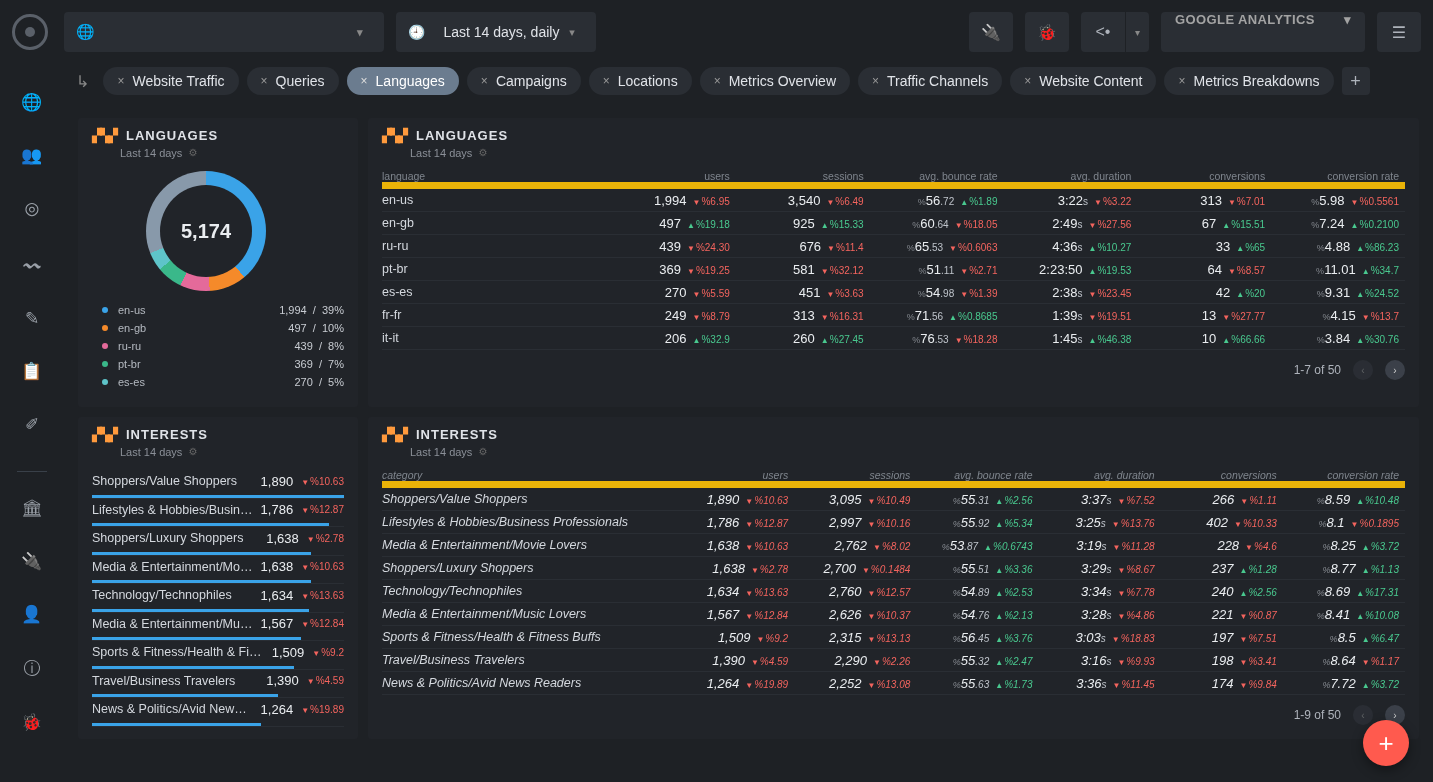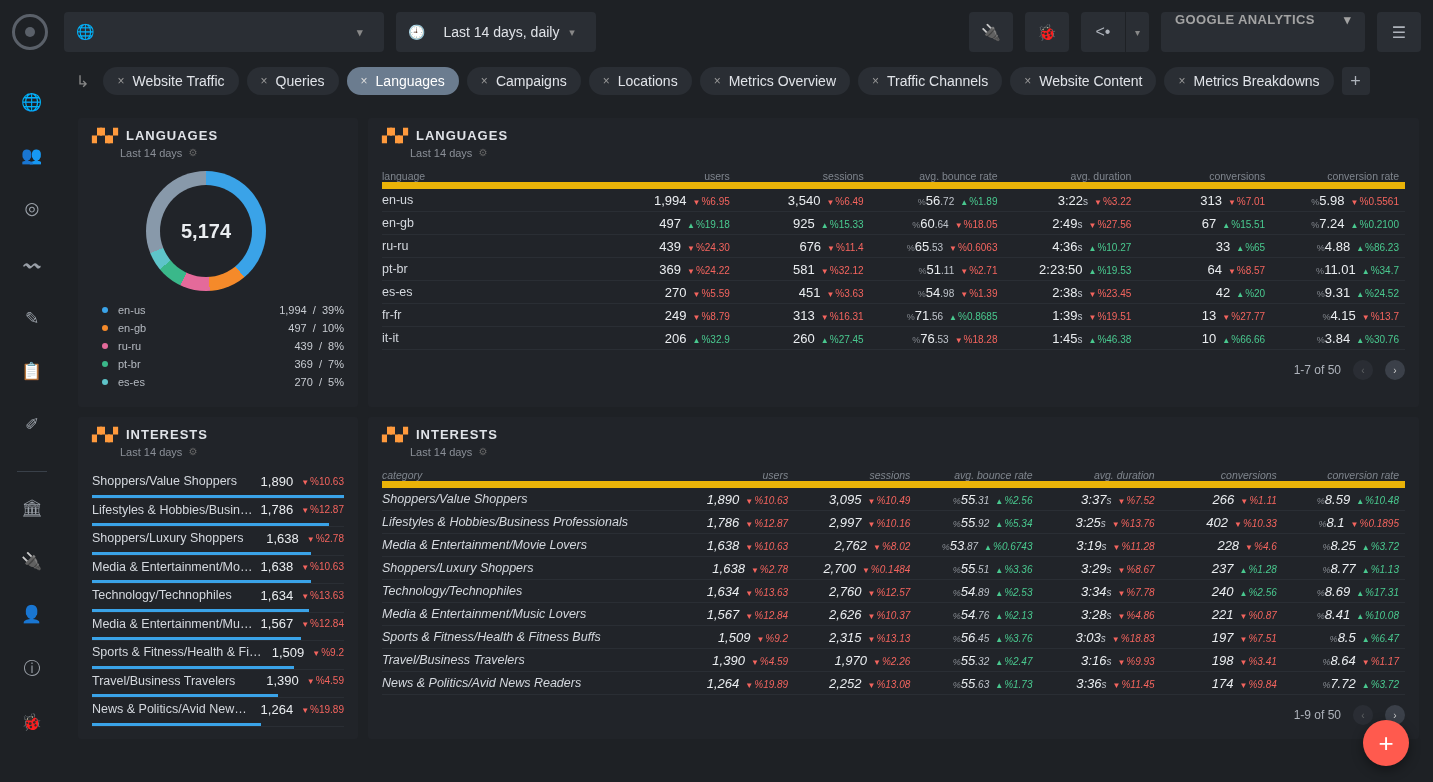--- a/index.html
+++ b/index.html
@@ -318,21 +318,21 @@
             </div>
             <div class="cell">
               <span class="val"><small class="pct"></small>4.88</span>
               <span class="delta up">%86.23</span>
             </div>
           </div>
           <div class="trow">
             <div>pt-br</div>
             <div class="cell">
               <span class="val">369</span>
-              <span class="delta down">%24.22</span>
+              <span class="delta down">%19.25</span>
             </div>
             <div class="cell">
               <span class="val">581</span>
               <span class="delta down">%32.12</span>
             </div>
             <div class="cell">
               <span class="val"><small class="pct"></small>51<small>.11</small></span>
               <span class="delta down">%2.71</span>
             </div>
             <div class="cell">
@@ -730,21 +730,21 @@
               <span class="delta up">%6.47</span>
             </div>
           </div>
           <div class="trow">
             <div>Travel/Business Travelers</div>
             <div class="cell">
               <span class="val">1,390</span>
               <span class="delta down">%4.59</span>
             </div>
             <div class="cell">
-              <span class="val">1,970</span>
+              <span class="val">2,290</span>
               <span class="delta down">%2.26</span>
             </div>
             <div class="cell">
               <span class="val"><small class="pct"></small>55<small>.32</small></span>
               <span class="delta up">%2.47</span>
             </div>
             <div class="cell">
               <span class="val">3:16<small>s</small></span>
               <span class="delta down">%9.93</span>
             </div>

